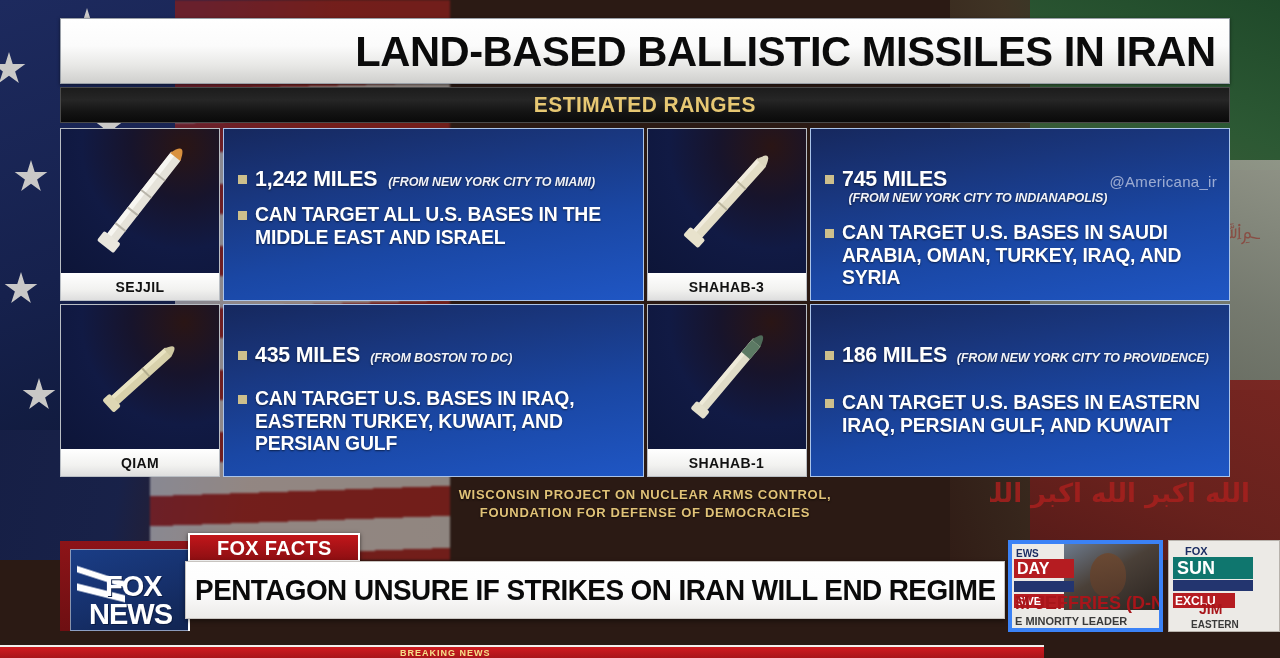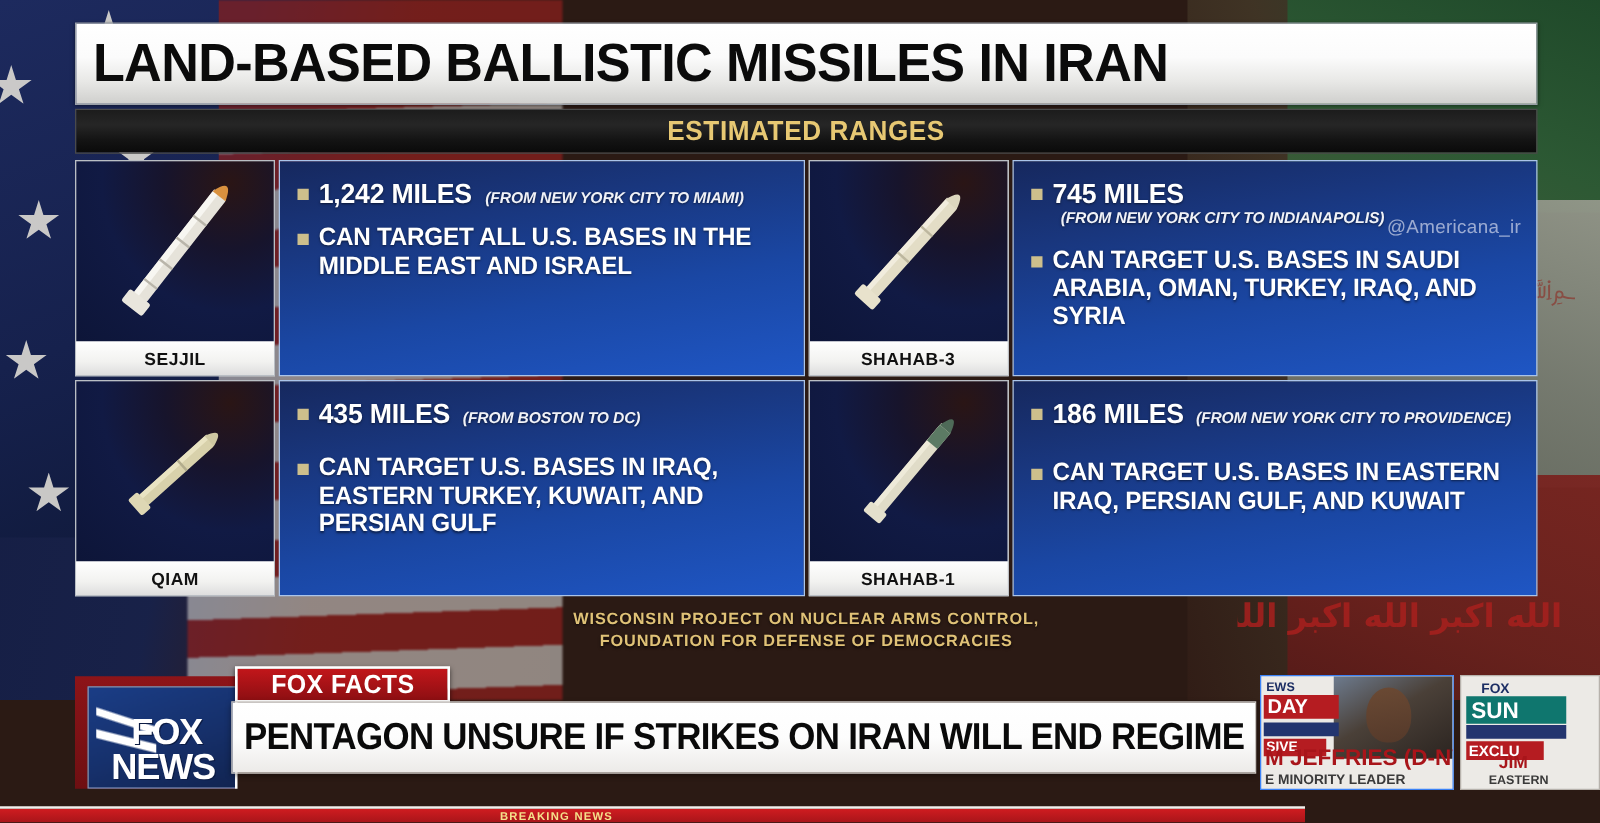--- a/index.html
+++ b/index.html
@@ -63,21 +63,21 @@
   .kufic2 { position:absolute; right:20px; top:215px; width:140px; height:50px;
     color:#8e2a22; font-size:22px; opacity:.6; overflow:hidden; white-space:nowrap; }
 
   
   #graphic { position:absolute; left:60px; top:18px; width:1170px; }
 
   .title-bar {
     height:66px;
     background:linear-gradient(180deg,#ffffff 0%,#fbfbfb 42%,#e8e8e6 72%,#cfcfcd 100%);
     border:1px solid #9aa0a8;
-    display:flex; align-items:center; justify-content:flex-start;
+    display:flex; align-items:center; justify-content:flex-end;
     box-shadow:0 1px 3px rgba(0,0,0,.5);
   }
   .title-text {
     font-size:43px; font-weight:bold; color:#0b0b0b;
     letter-spacing:-0.5px; transform:scaleX(.97);
     font-family:"Liberation Sans", sans-serif;
     white-space:nowrap;
   }
 
   .sub-bar {
@@ -111,21 +111,21 @@
     font-size:14px; font-weight:bold; color:#111; letter-spacing:.4px;
   }
 
   .info {
     flex:1; margin-left:3px;
     border:1px solid #aac4ea;
     background:linear-gradient(170deg,#16285e 0%,#19367d 28%,#1a47a4 62%,#1f56c4 100%);
     padding:14px 14px 10px 14px;
     position:relative; overflow:hidden;
   }
-  .bullet-row { display:flex; align-items:flex-start; margin-bottom:6px; }
+  .bullet-row { display:flex; align-items:flex-start; margin-bottom:6px;margin-top:24px; }
   .bullet {
     width:9px; height:9px; flex:0 0 9px; background:#cdbf8c;
     margin-top:8px; margin-right:8px;
   }
   .bul-main {
     font-size:22px; font-weight:bold; color:#ffffff; letter-spacing:-.2px;
     text-shadow:0 1px 2px rgba(0,0,0,.55); line-height:1.08;
     transform:scaleX(.97); transform-origin:left;
   }
   .range-line { display:flex; align-items:baseline; flex-wrap:wrap; }
@@ -205,21 +205,21 @@
   }
   .news-word {
     position:absolute; left:18px; top:48px;
     font-size:29px; font-weight:bold; color:#fff; letter-spacing:-1px;
     text-shadow:1px 1px 0 #0c1c44;
   }
 
   
   .promo-a {
     position:absolute; left:1008px; top:12px; width:155px; height:92px;
-    background:#eceae6; border:1px solid #3b82f6; overflow:hidden;
+    background:#eceae6; border:4px solid #3b82f6; overflow:hidden;
   }
   .promo-b {
     position:absolute; left:1168px; top:12px; width:112px; height:92px;
     background:#eceae6; border:1px solid #b7b2ac; overflow:hidden;
   }
   .promo-photo {
     position:absolute; right:0; top:0; width:95px; height:66px;
     background:linear-gradient(150deg,#6d7b8e 0%,#4a4038 45%,#2b2420 100%);
   }
   .promo-face {

